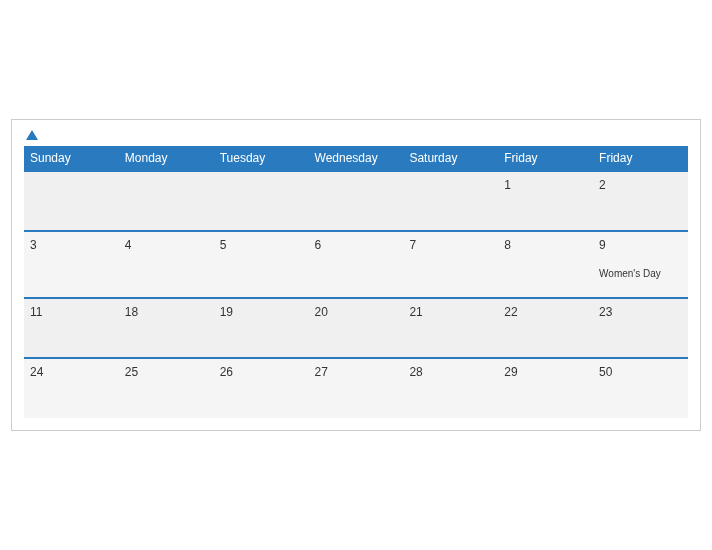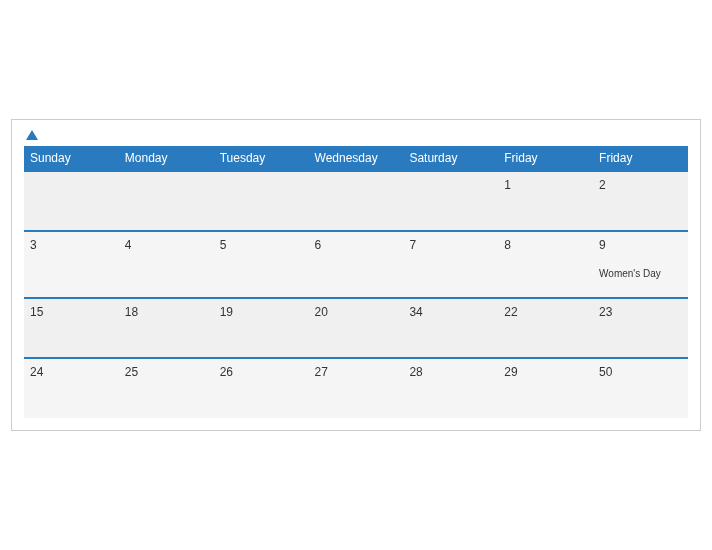--- a/index.html
+++ b/index.html
@@ -170,33 +170,33 @@
           <td>
             <span class="day-number">8</span>
           </td>
           <td>
             <span class="day-number">9</span>
             <span class="holiday-name">Women's Day</span>
           </td>
         </tr>
         <tr>
           <td>
-            <span class="day-number">15</span>
+            <span class="day-number">11</span>
           </td>
           <td>
             <span class="day-number">18</span>
           </td>
           <td>
             <span class="day-number">19</span>
           </td>
           <td>
             <span class="day-number">20</span>
           </td>
           <td>
-            <span class="day-number">34</span>
+            <span class="day-number">21</span>
           </td>
           <td>
             <span class="day-number">22</span>
           </td>
           <td>
             <span class="day-number">23</span>
           </td>
         </tr>
         <tr>
           <td>

